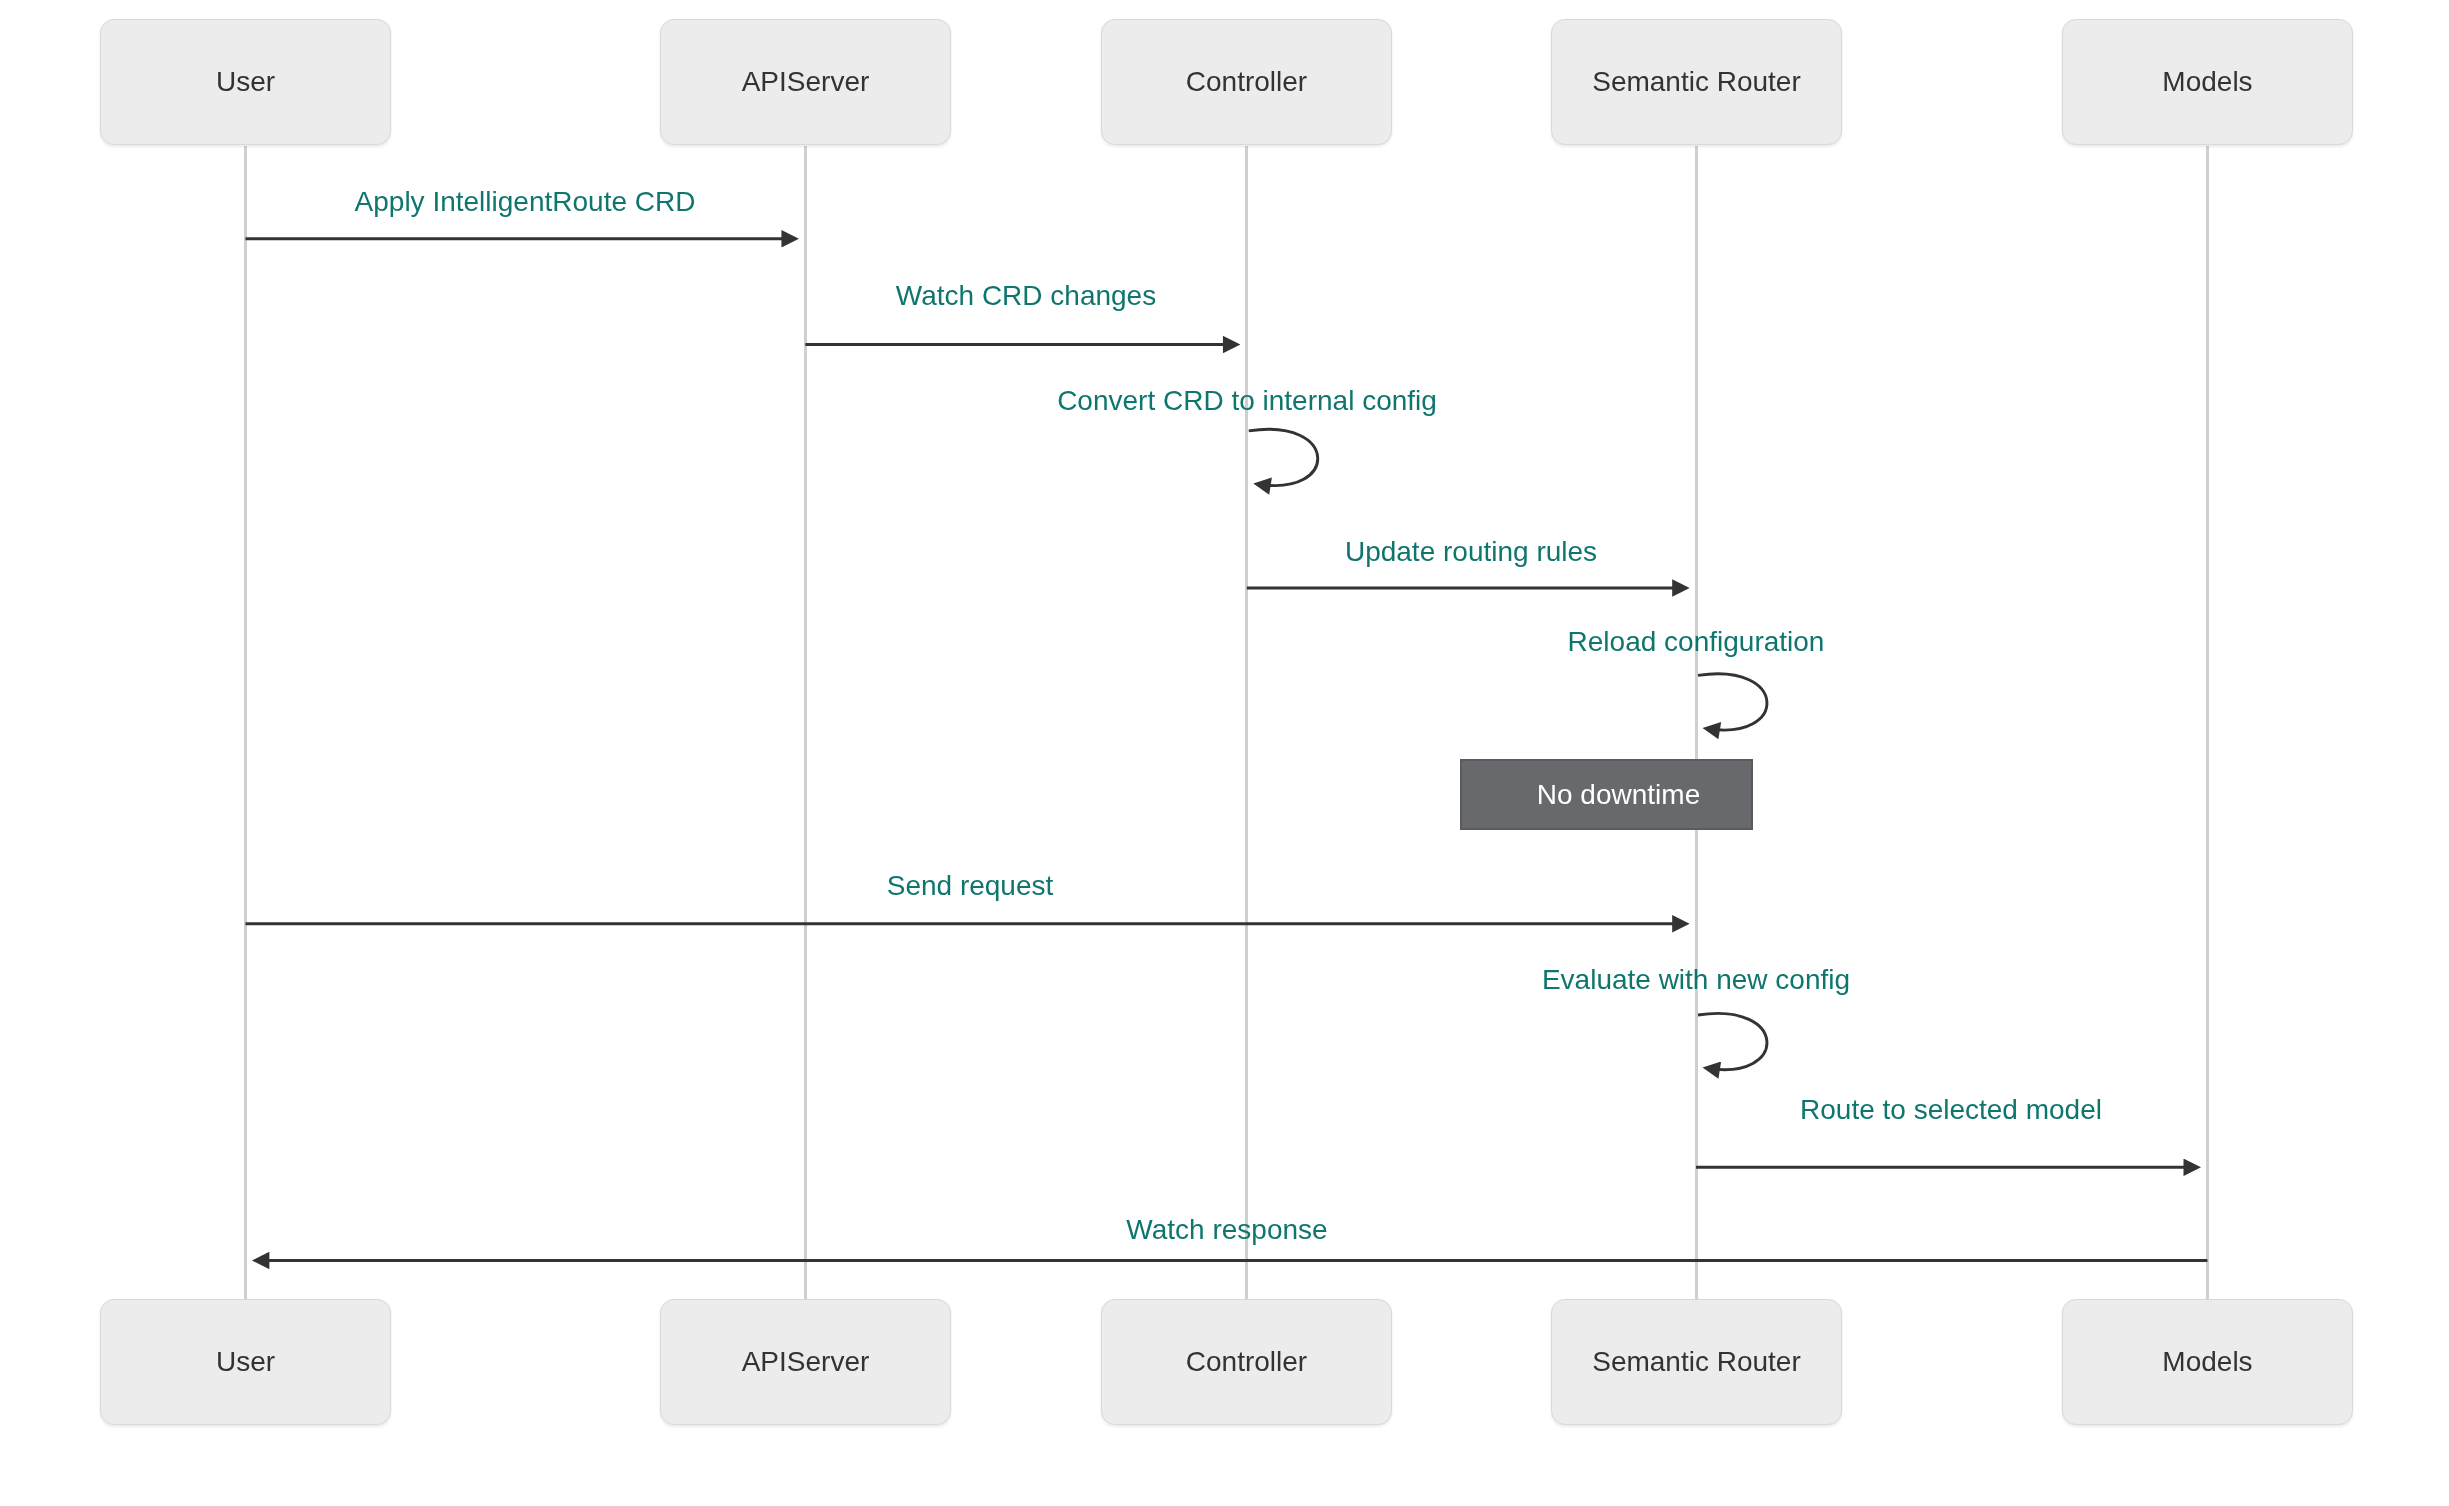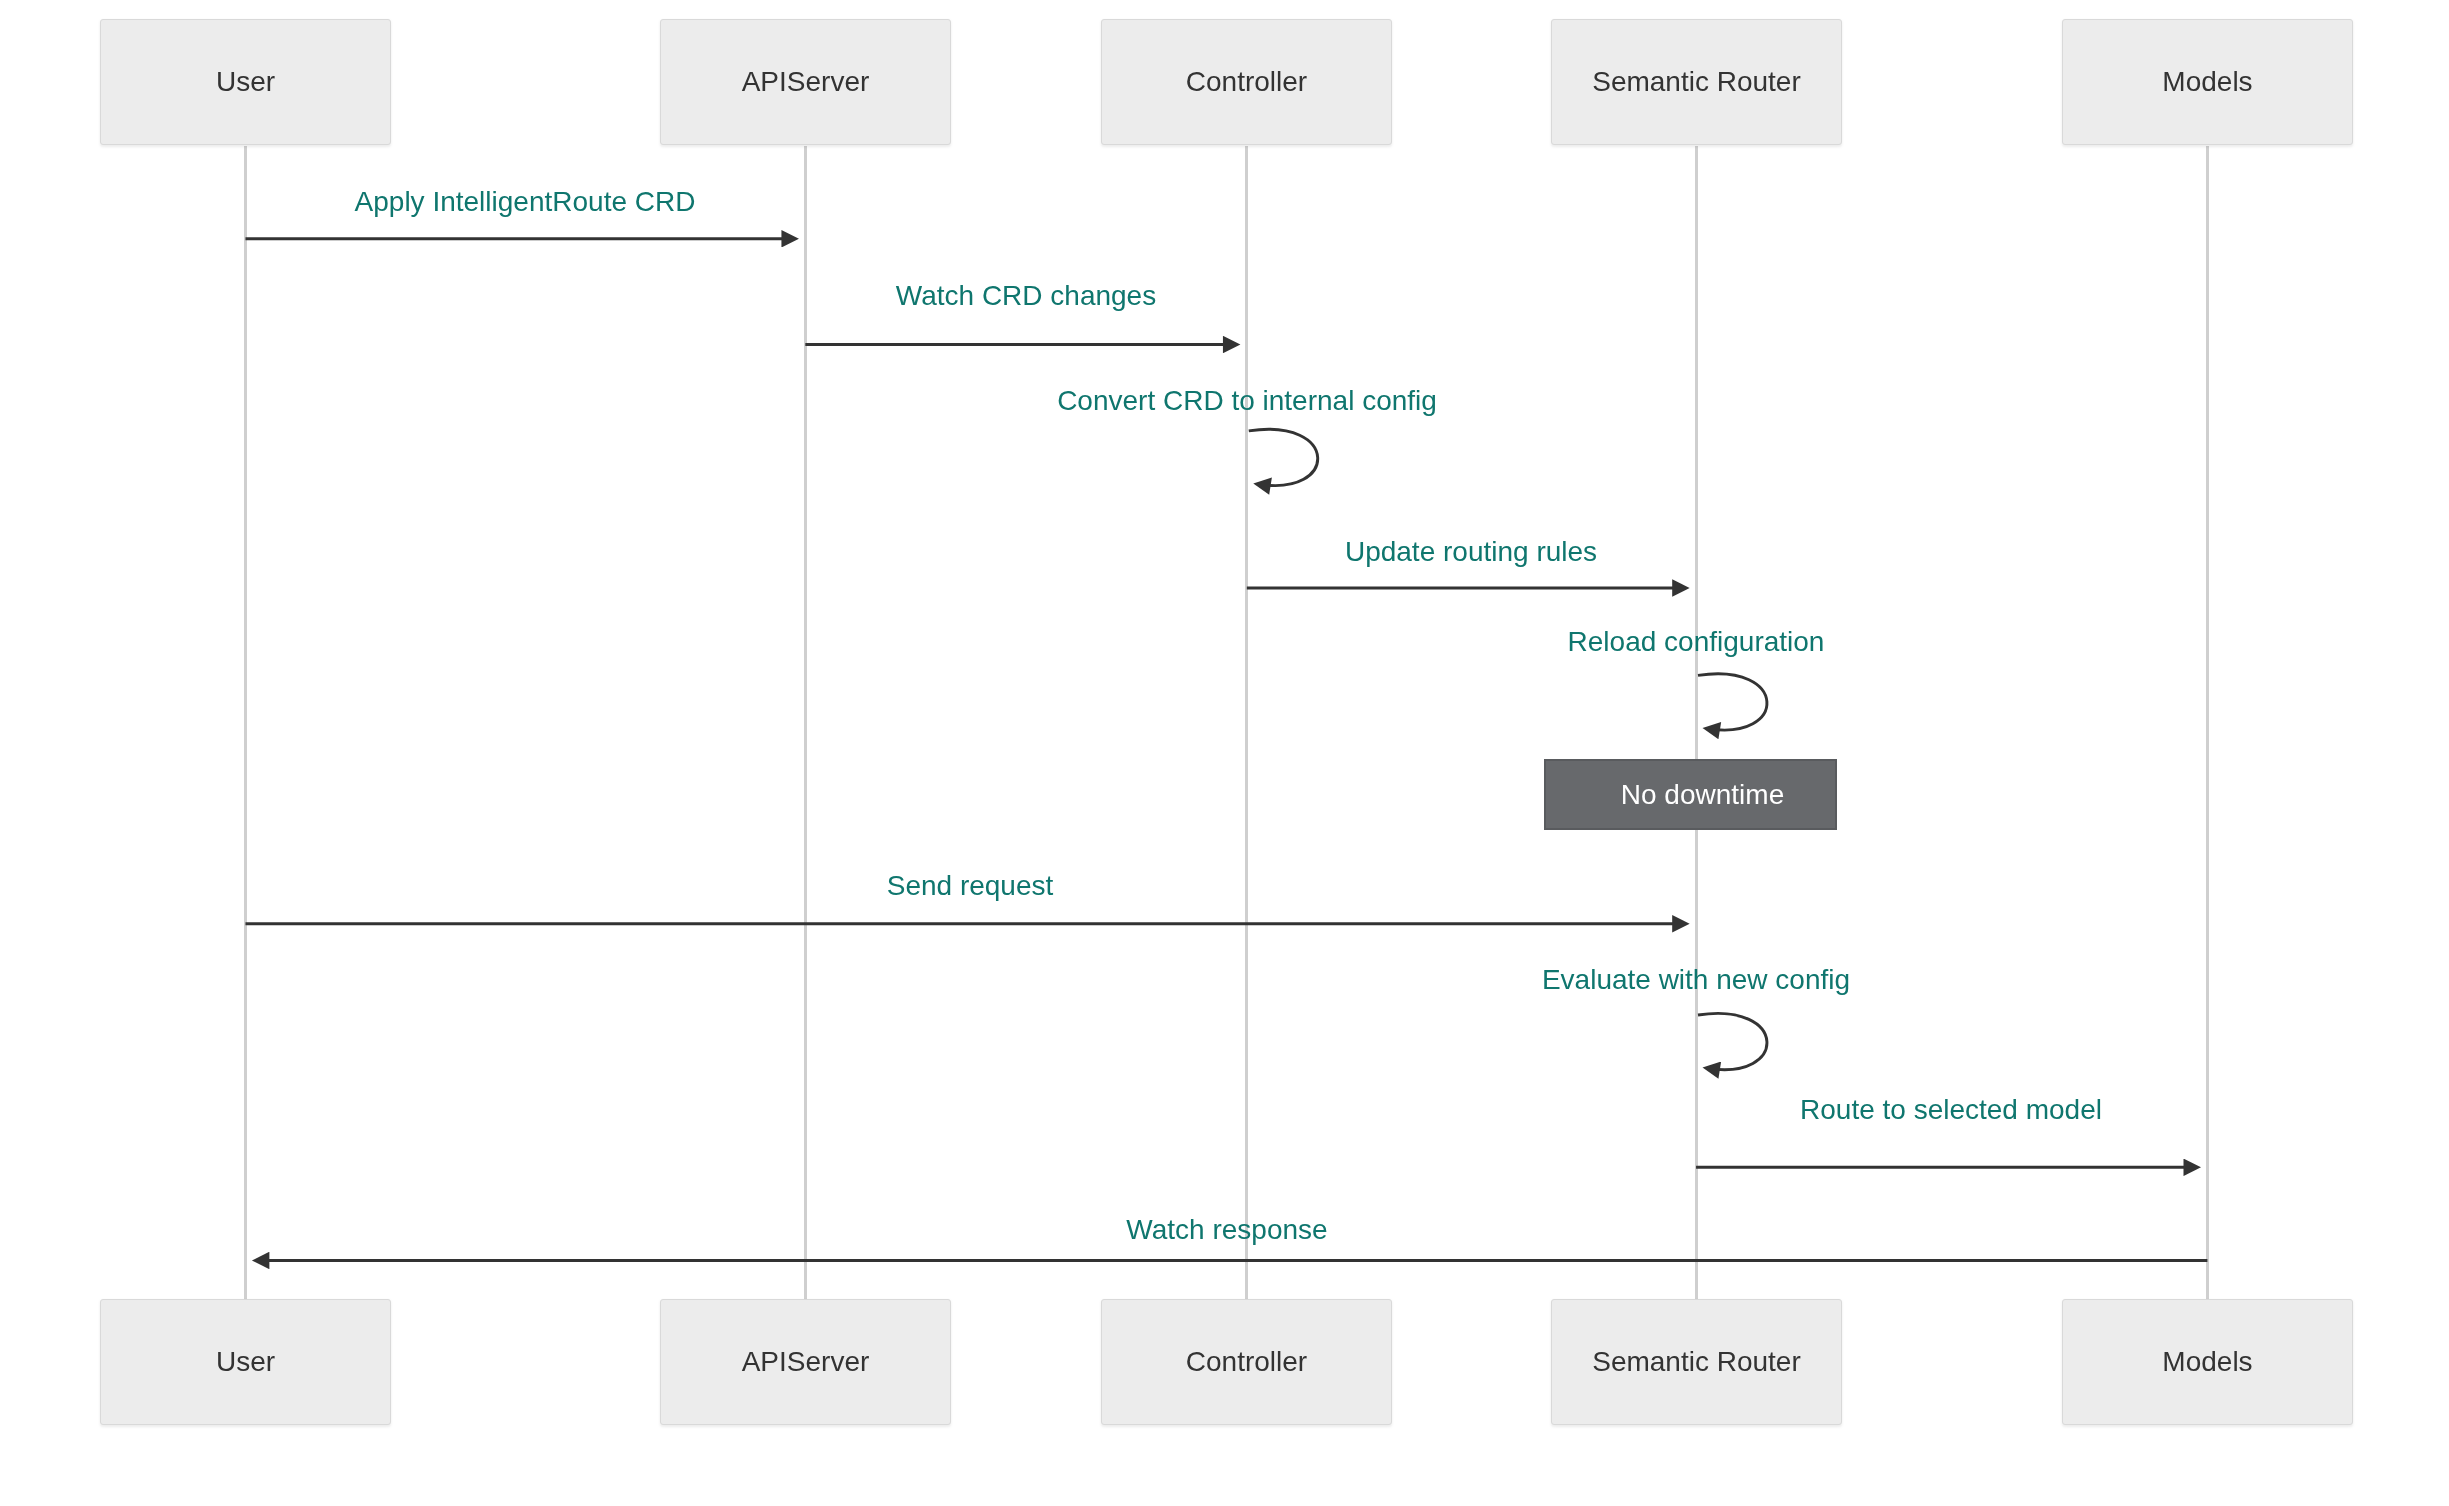--- a/index.html
+++ b/index.html
@@ -29,42 +29,42 @@
     top: 0;
     z-index: 2;
   }
   .actor {
     position: absolute;
     width: 291px;
     height: 126px;
     box-sizing: border-box;
     background: #ececec;
     border: 1.9px solid #d9d9d9;
-    border-radius: 3px;
+    border-radius: 14px;
     display: flex;
     align-items: center;
     justify-content: center;
     font-size: 28px;
     color: #333333;
     box-shadow: 0 1.9px 2.9px rgba(0,0,0,0.08);
     z-index: 4;
   }
   .actor.top { top: 19.4px; }
   .actor.bottom { top: 1299px; }
   .msg-label {
     position: absolute;
     transform: translate(-50%, -50%);
     font-size: 28px;
     color: #0f766e;
     white-space: nowrap;
     z-index: 3;
   }
   .note {
     position: absolute;
-    left: 1544px;
+    left: 1460px;
     top: 759px;
     width: 293px;
     height: 71px;
     box-sizing: border-box;
     background: #67696c;
     border: 2.9px solid #595b5e;
     color: #ffffff;
     font-size: 28px;
     display: flex;
     align-items: center;

